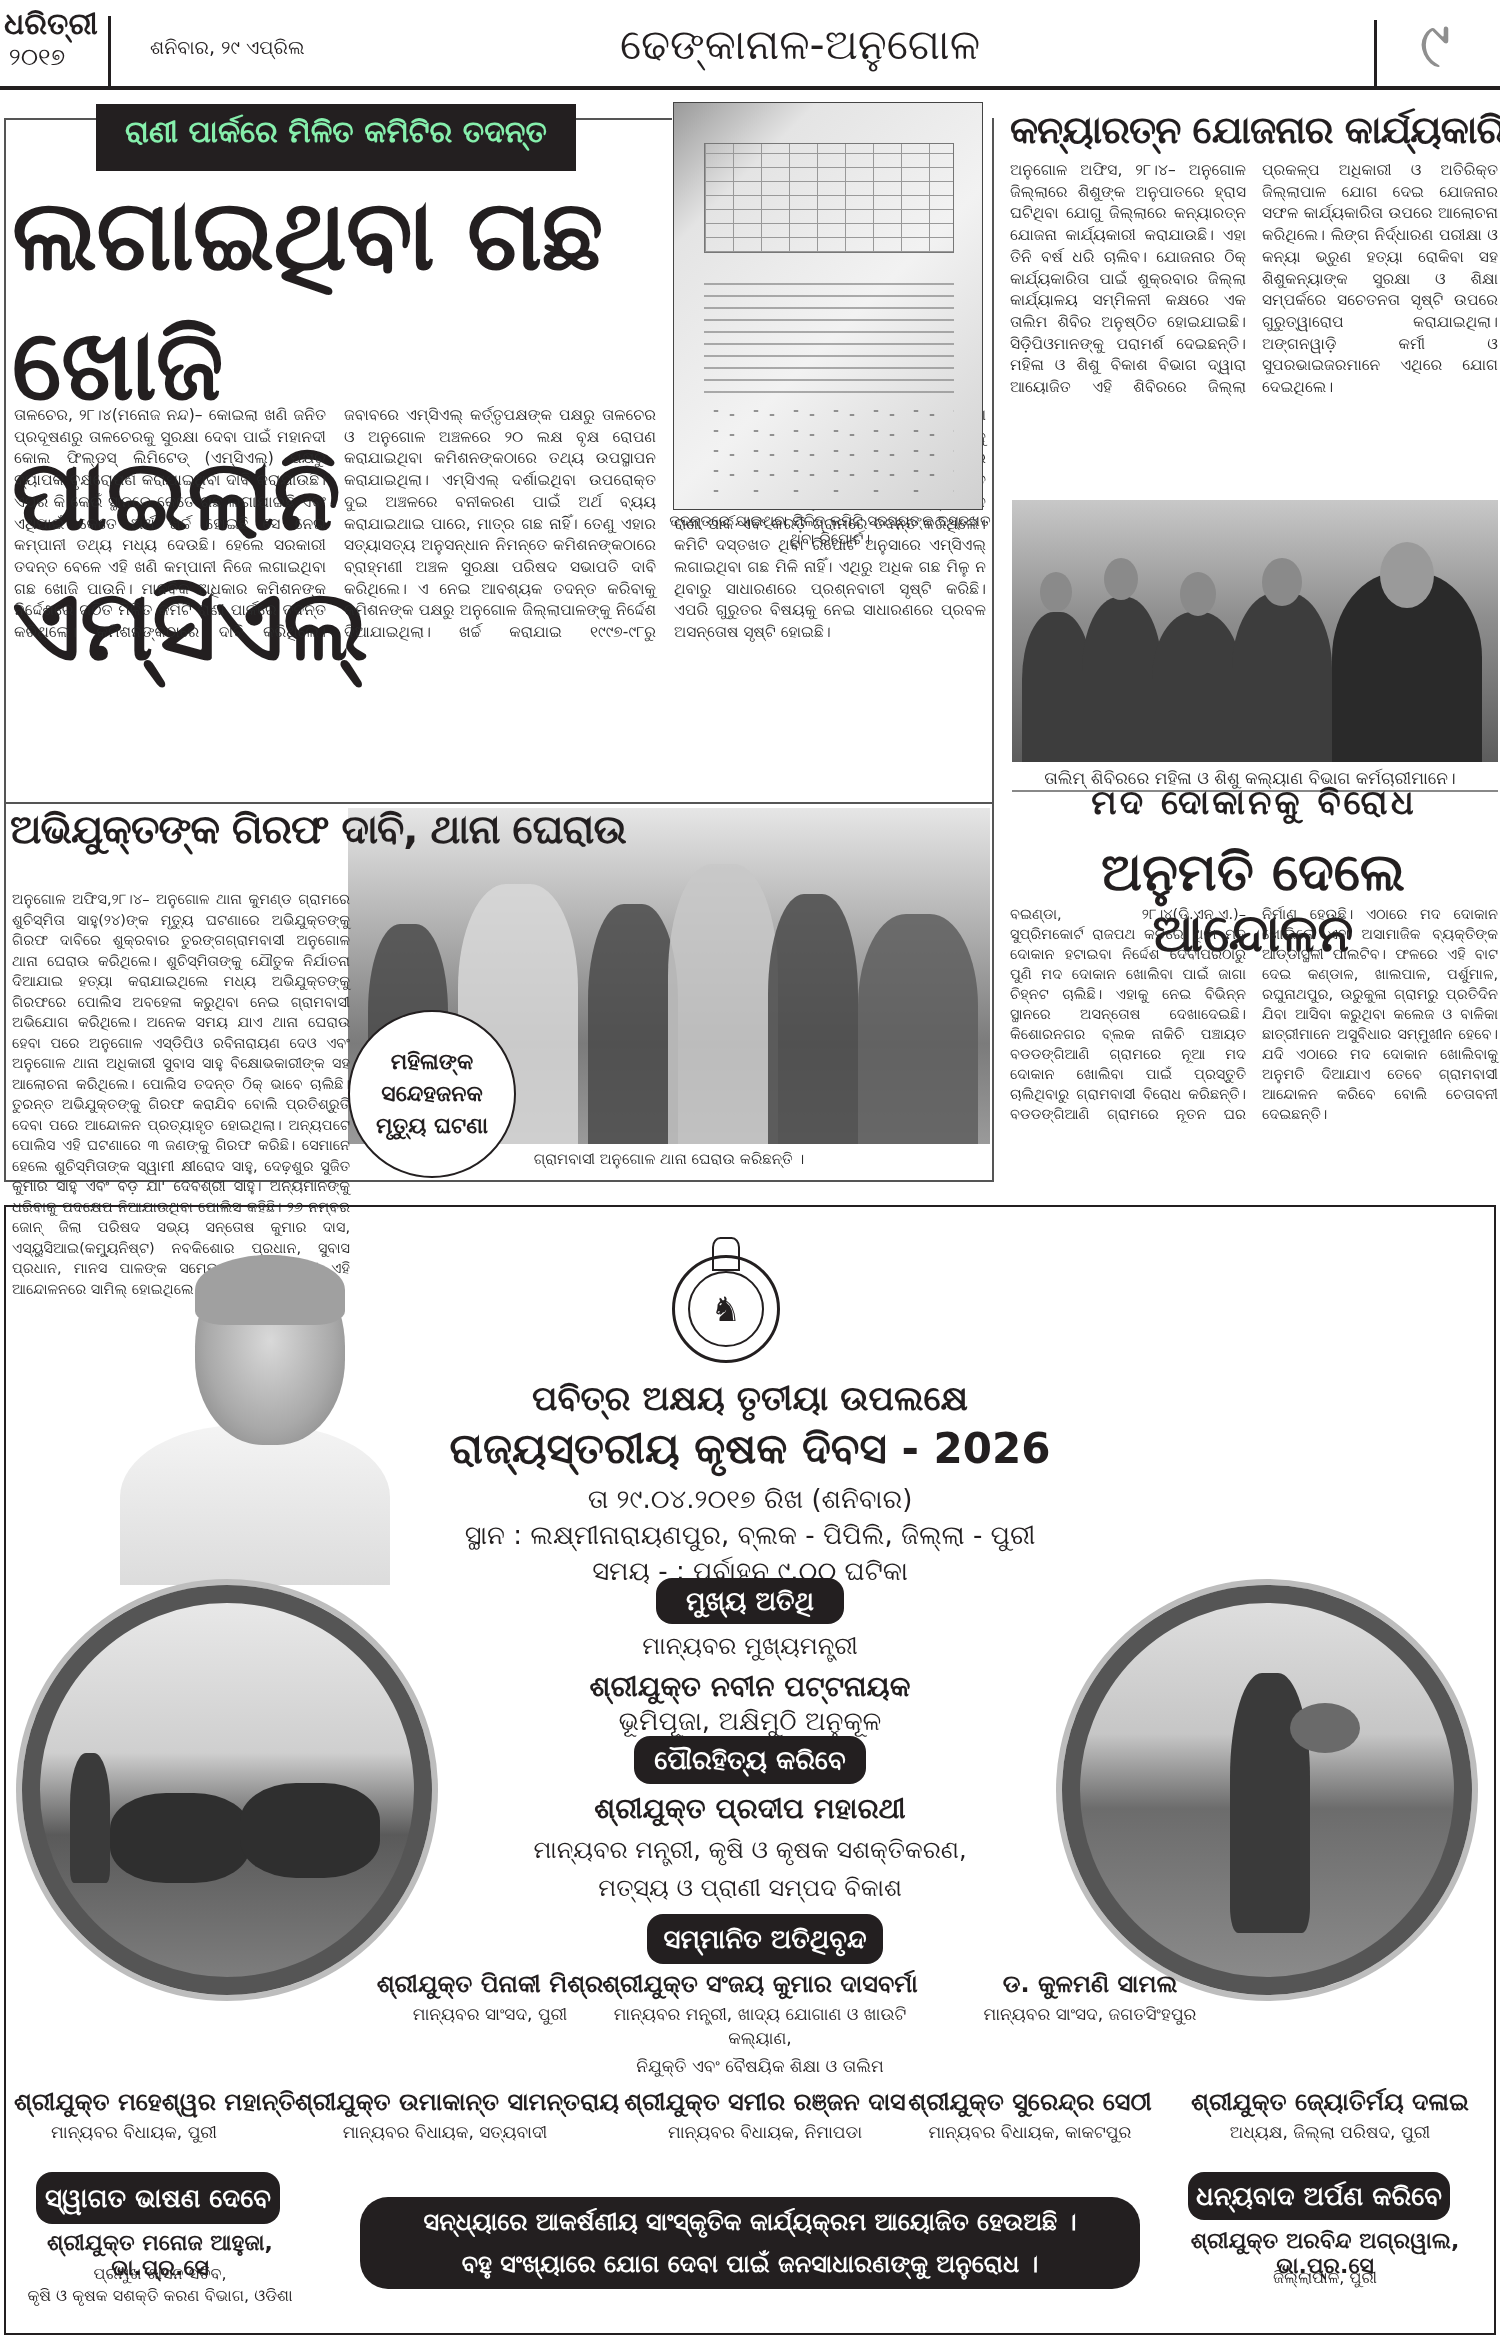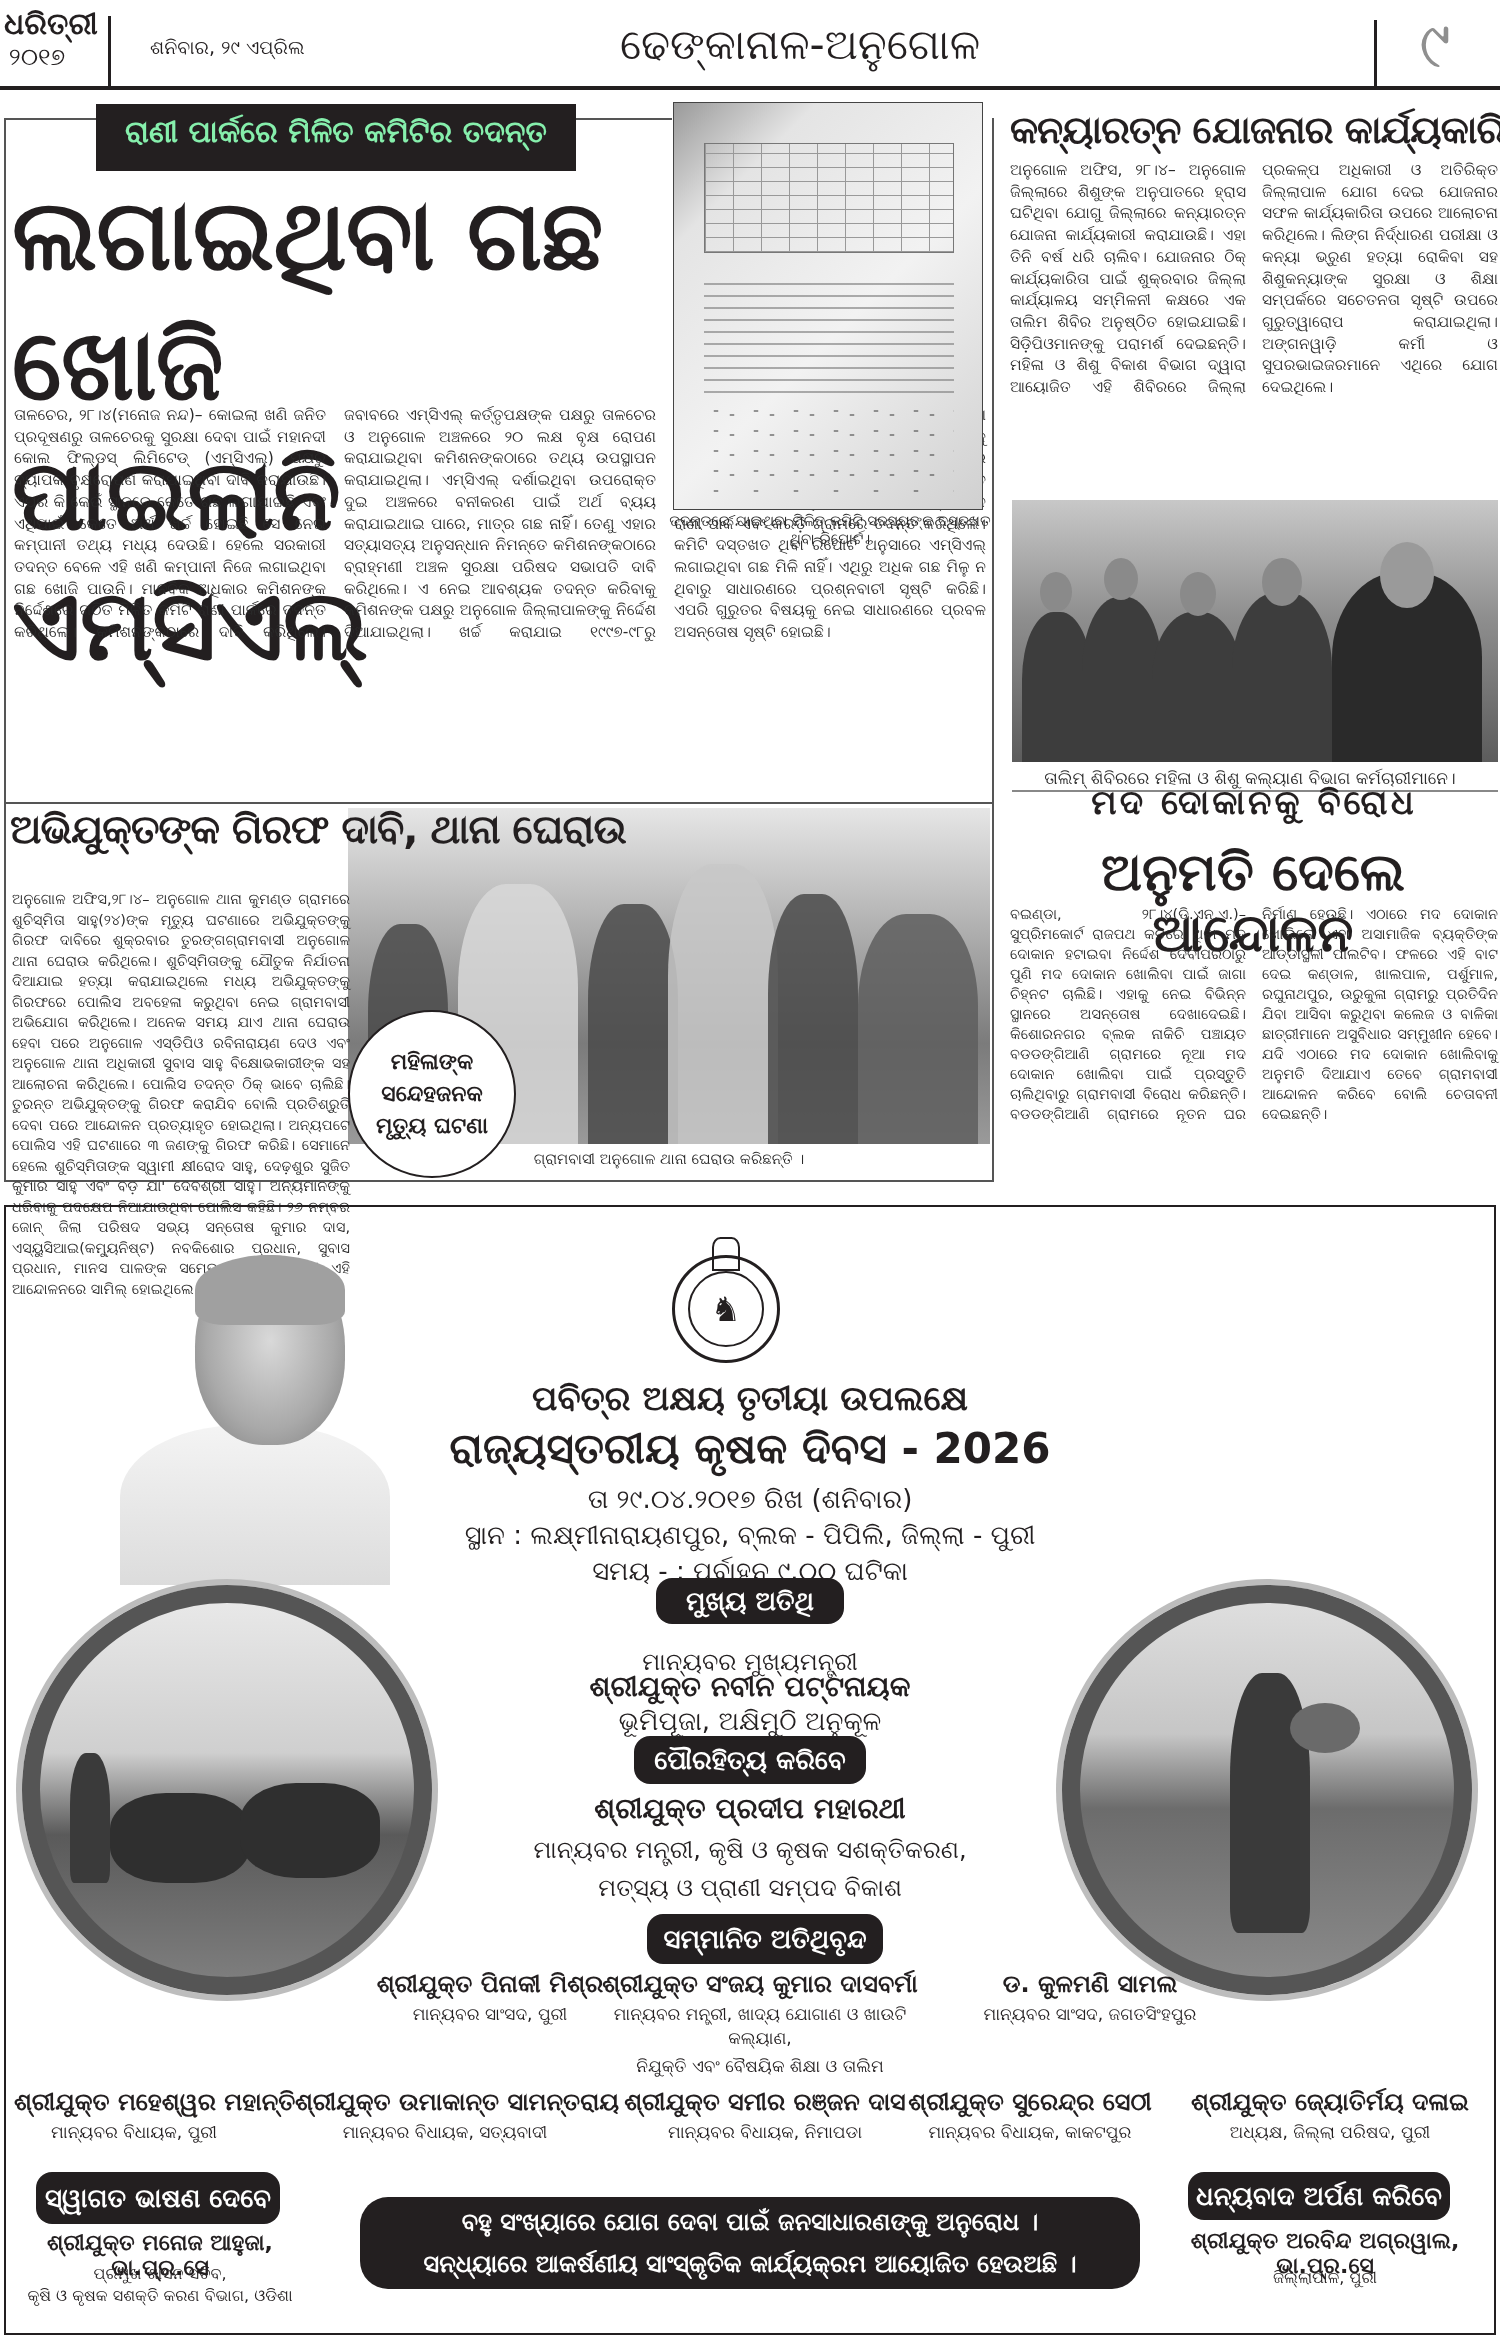--- a/index.html
+++ b/index.html
@@ -80,21 +80,21 @@
   .ad-l5 { top: 1556px; font-size: 26px; }
 
   .pill { position: absolute; background: #231f20; color: #fff; border-radius: 16px; text-align: center; font-weight: bold; }
   .pill-chief { left: 656px; top: 1578px; width: 188px; height: 46px; font-size: 26px; line-height: 46px; }
   .pill-preside { left: 634px; top: 1736px; width: 232px; height: 48px; font-size: 26px; line-height: 48px; }
   .pill-guests { left: 632px; top: 1914px; width: 236px; height: 50px; font-size: 26px; line-height: 50px; margin-left: 15px; }
   .pill-welcome { left: 36px; top: 2172px; width: 244px; height: 52px; font-size: 26px; line-height: 52px; }
   .pill-thanks { left: 1188px; top: 2172px; width: 262px; height: 48px; font-size: 26px; line-height: 48px; }
   .pill-notice { left: 360px; top: 2197px; width: 780px; height: 92px; border-radius: 28px; font-size: 24px; line-height: 42px; padding-top: 4px; }
 
-  .ad-chief1 { top: 1632px; font-size: 24px; margin-top: 16px; }
+  .ad-chief1 { top: 1632px; font-size: 24px; }
   .ad-chief2 { top: 1670px; font-size: 28px; font-weight: bold; }
   .ad-chief3 { top: 1706px; font-size: 26px; }
   .ad-pres1 { top: 1792px; font-size: 28px; font-weight: bold; }
   .ad-pres2 { top: 1836px; font-size: 24px; }
   .ad-pres3 { top: 1874px; font-size: 24px; }
 
   .photo-circle { position: absolute; border-radius: 50%; overflow: hidden; border: 18px solid #555; box-shadow: 0 0 0 6px #bdbdbd; }
   .pc-left { left: 22px; top: 1585px; width: 410px; height: 410px; background: linear-gradient(180deg,#e8e8e8 0%,#cfcfcf 40%,#5a5a5a 62%,#7d7d7d 100%); }
   .pc-right { left: 1062px; top: 1585px; width: 410px; height: 410px; background: linear-gradient(180deg,#dedede 0%,#c6c6c6 35%,#6c6c6c 55%,#8a8a8a 100%); }
   .ox { position: absolute; background: #2f2f2f; border-radius: 40%; }
@@ -256,19 +256,19 @@
 </div>
 
 <div class="pill pill-welcome">ସ୍ୱାଗତ ଭାଷଣ ଦେବେ</div>
 <div class="welcome-name">ଶ୍ରୀଯୁକ୍ତ ମନୋଜ ଆହୁଜା, ଭା.ପ୍ର.ସେ</div>
 <div class="welcome-role">
   <div>ପ୍ରମୁଖ ଶାସନ ସଚିବ,</div>
   <div>କୃଷି ଓ କୃଷକ ସଶକ୍ତି କରଣ ବିଭାଗ, ଓଡିଶା</div>
 </div>
 
 <div class="pill pill-notice">
+  <div>ସନ୍ଧ୍ୟାରେ ଆକର୍ଷଣୀୟ ସାଂସ୍କୃତିକ କାର୍ଯ୍ୟକ୍ରମ ଆୟୋଜିତ ହେଉଅଛି ।</div>
   <div>ବହୁ ସଂଖ୍ୟାରେ ଯୋଗ ଦେବା ପାଇଁ ଜନସାଧାରଣଙ୍କୁ ଅନୁରୋଧ ।</div>
-  <div>ସନ୍ଧ୍ୟାରେ ଆକର୍ଷଣୀୟ ସାଂସ୍କୃତିକ କାର୍ଯ୍ୟକ୍ରମ ଆୟୋଜିତ ହେଉଅଛି ।</div>
 </div>
 
 <div class="pill pill-thanks">ଧନ୍ୟବାଦ ଅର୍ପଣ କରିବେ</div>
 <div class="thanks-name">ଶ୍ରୀଯୁକ୍ତ ଅରବିନ୍ଦ ଅଗ୍ରୱାଲ, ଭା.ପ୍ର.ସେ</div>
 <div class="thanks-role">ଜିଲ୍ଲାପାଳ, ପୁରୀ</div>
 
 </body></html>

